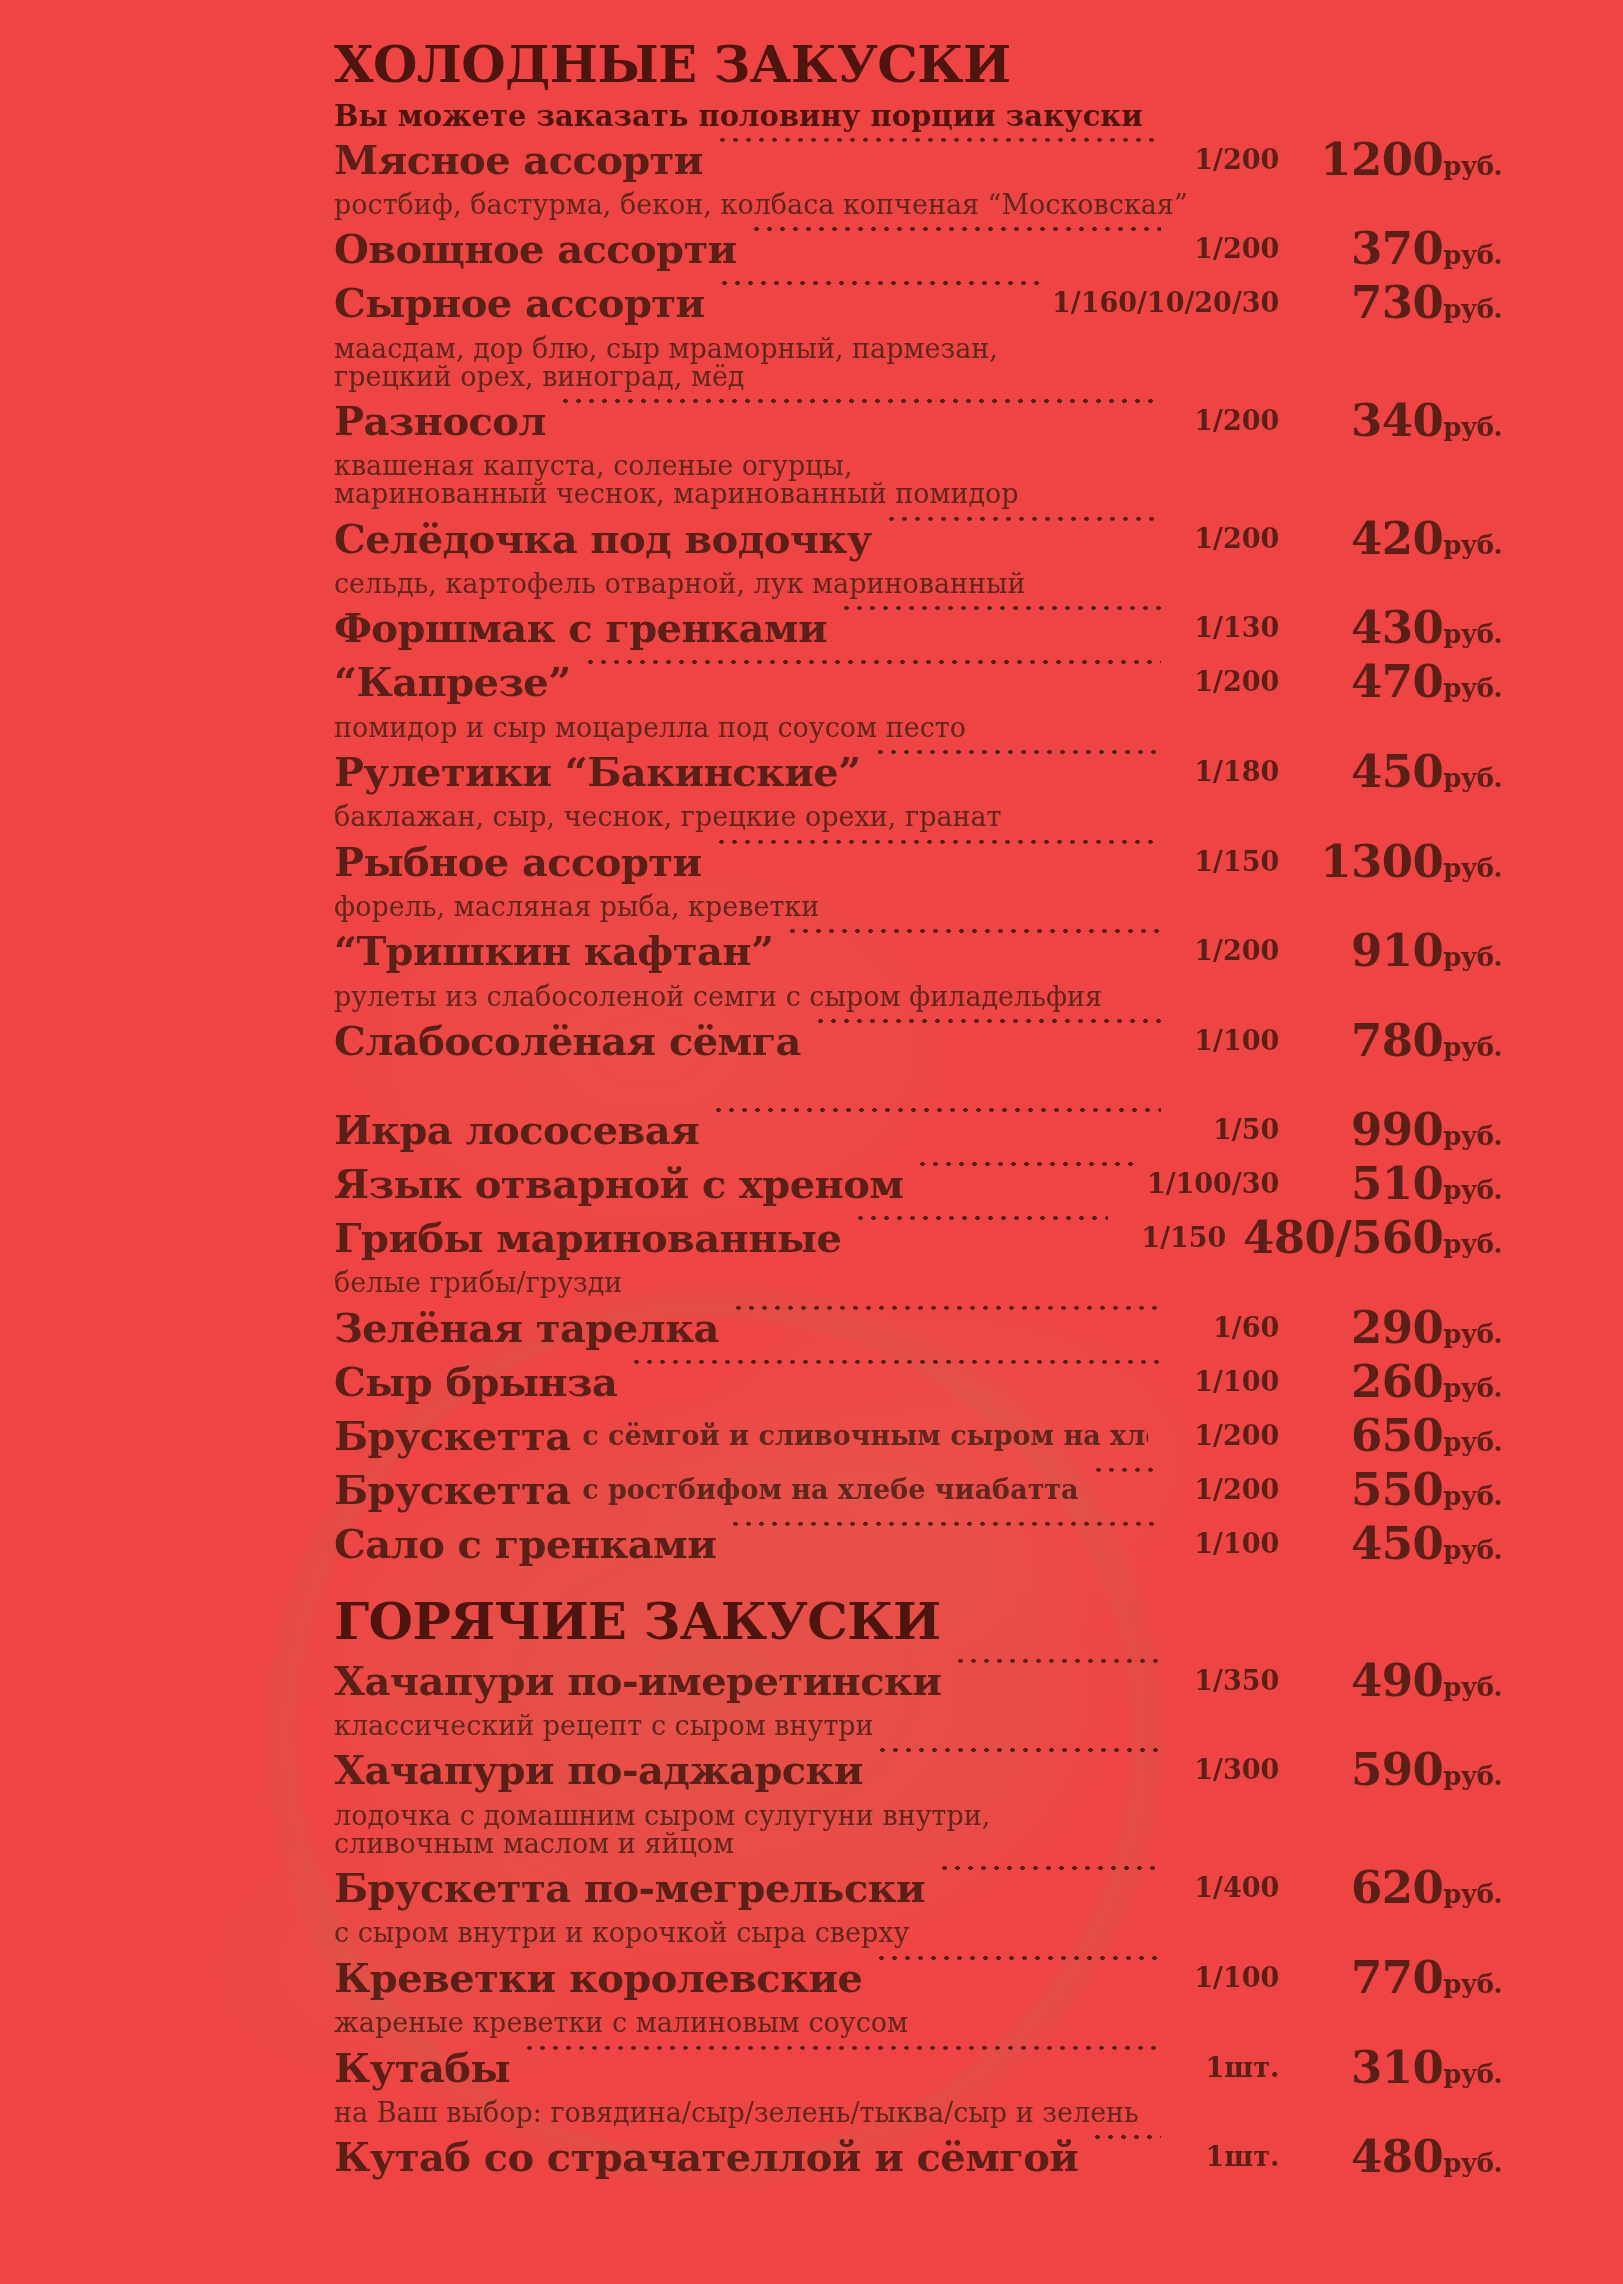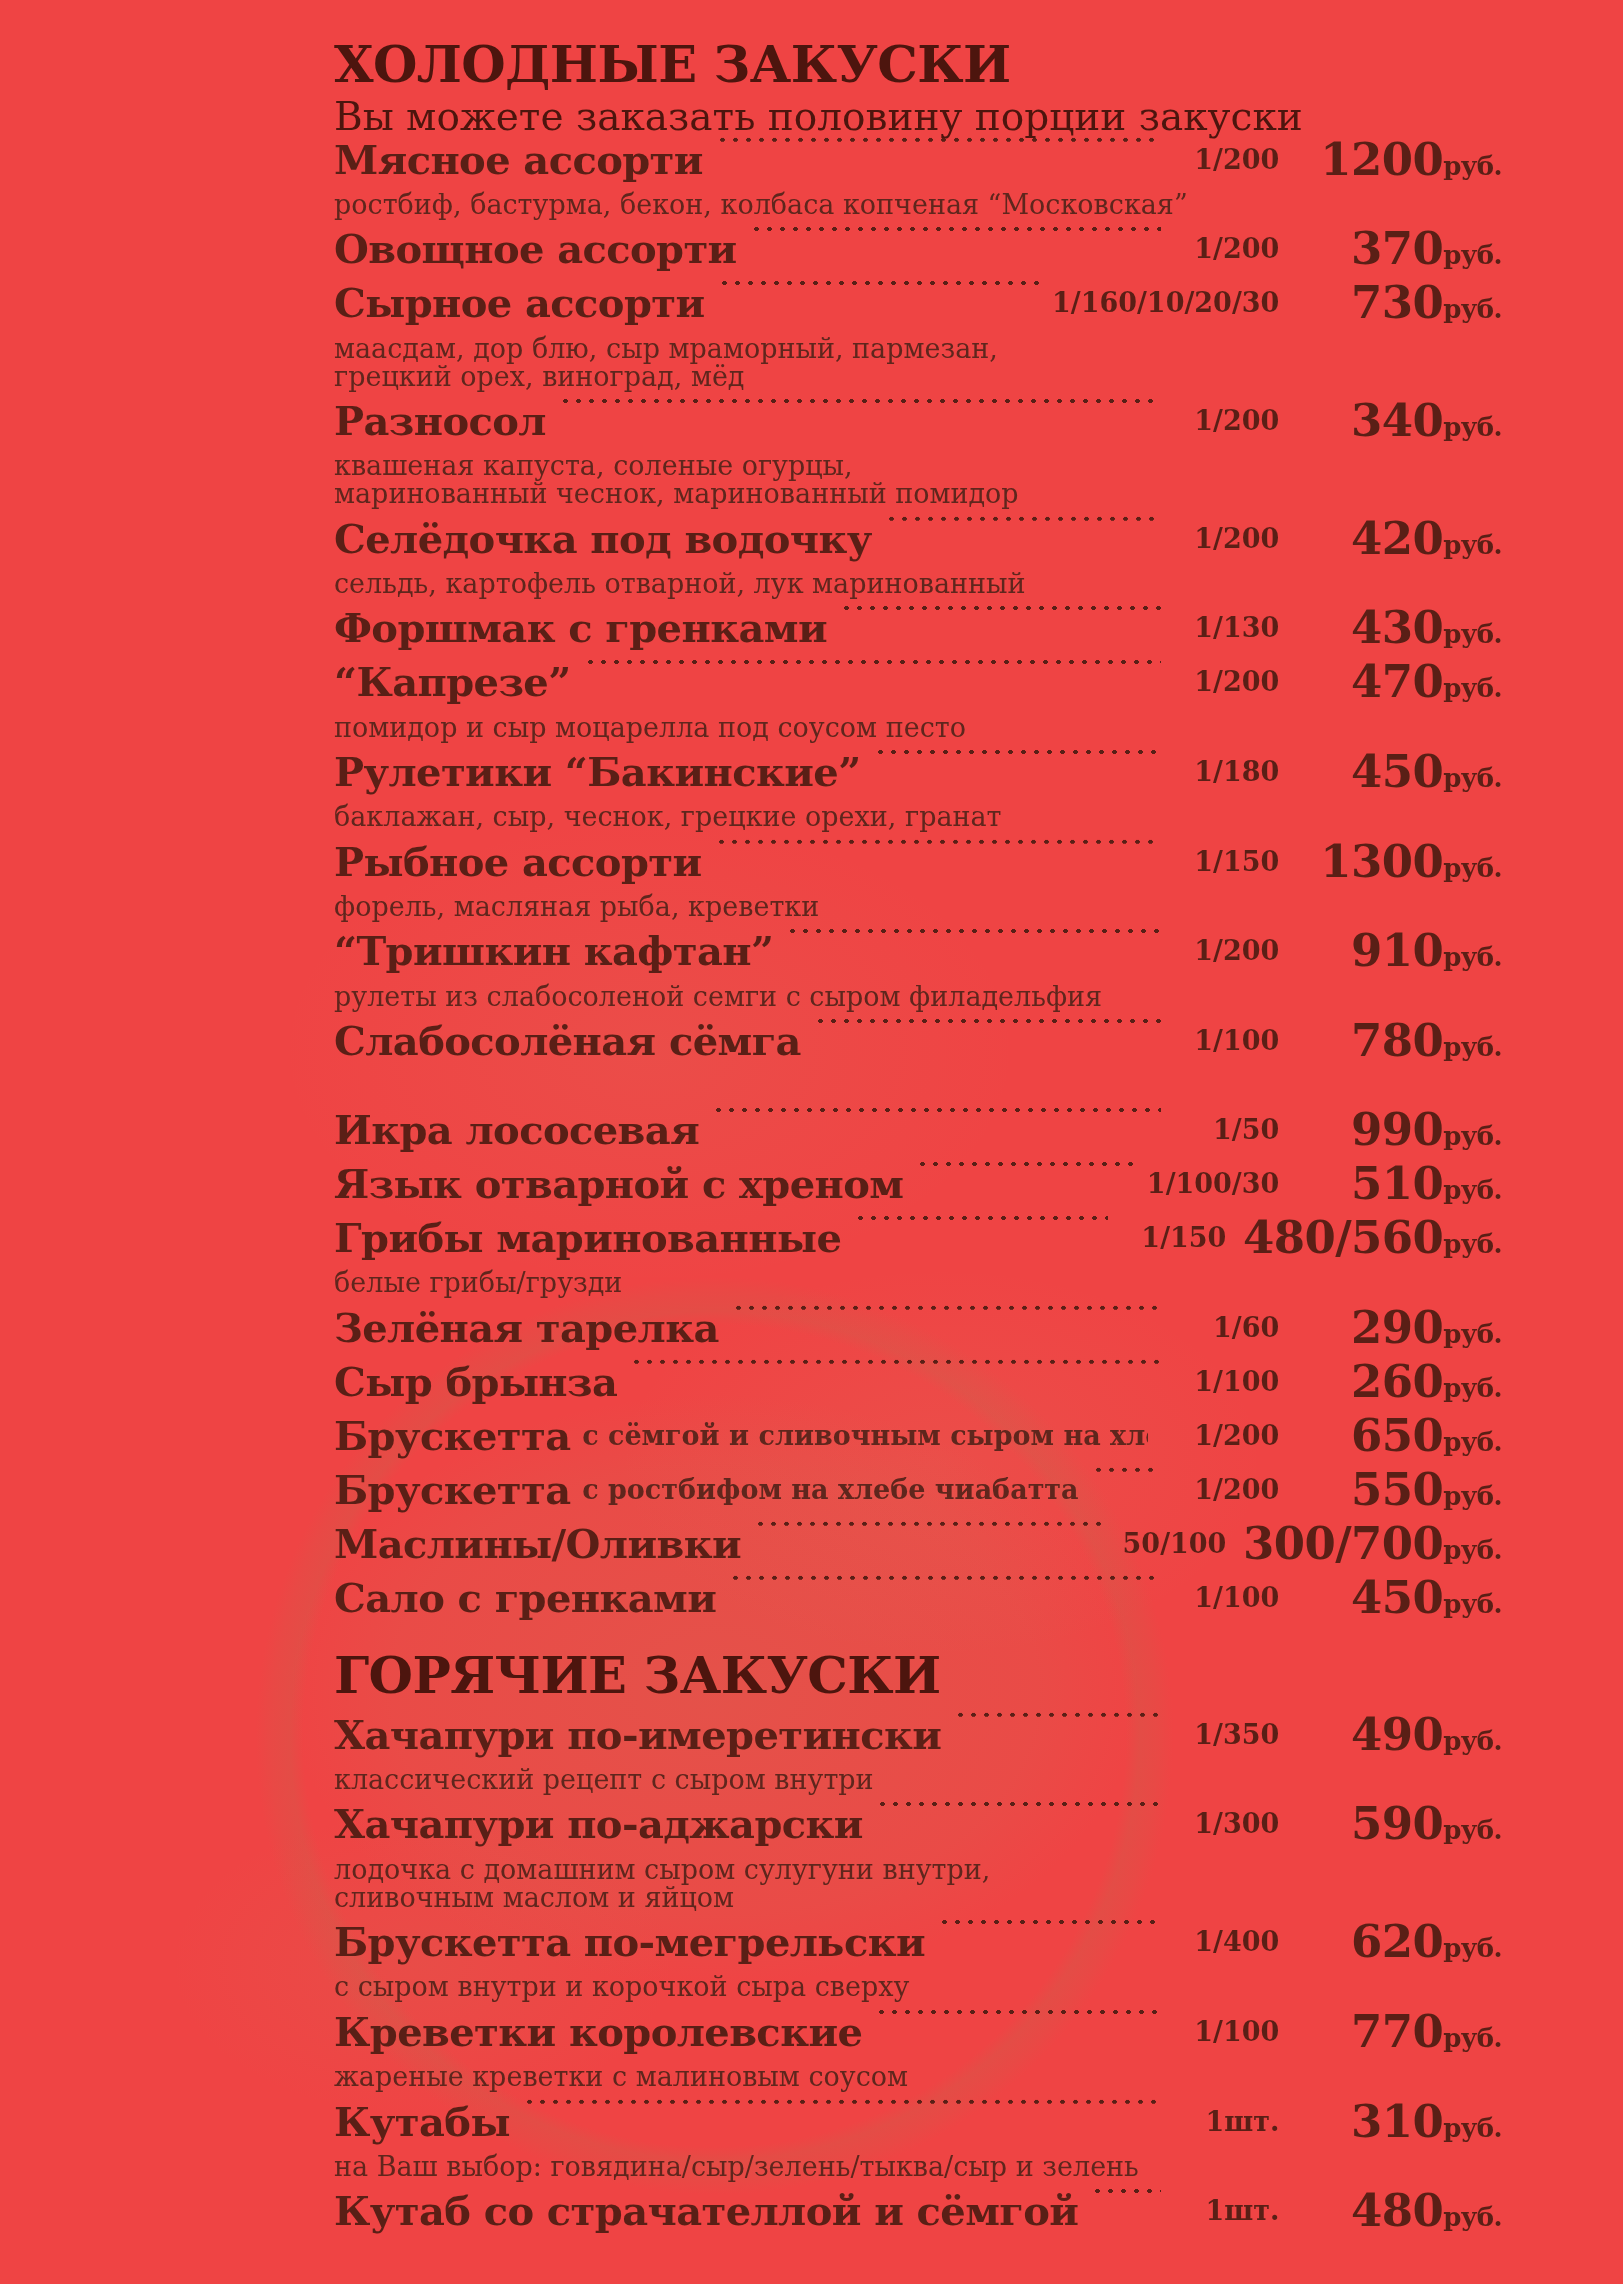--- a/index.html
+++ b/index.html
@@ -28,21 +28,21 @@
     padding:37px 122px 0 334px;
   }
   .section-title {
     font-size:51px; line-height:54px; font-weight:bold;
     letter-spacing:-0.6px;
     color:#4d150e;
     margin:0 0 9px 0;
   }
   .section + .section { margin-top:20px; }
   .subtitle {
-    font-size:39px; line-height:33px; font-weight:normal;
+    font-size:29px; line-height:33px; font-weight:bold;
     color:#4d150e;
     margin:0 0 2.6px 0;
   }
   .row {
     display:flex; align-items:flex-start;
     font-size:40px; line-height:48px;
     letter-spacing:-0.6px;
     white-space:nowrap;
     font-weight:bold;
   }
@@ -220,26 +220,20 @@
           <span class="price"><span class="num">650</span><span class="rub">руб.</span></span>
         </div>
         <div class="row">
           <span class="item-name">Брускетта</span>
           <span class="inline-desc">с ростбифом на хлебе чиабатта</span>
           <span class="dots"></span>
           <span class="portion">1/200</span>
           <span class="price"><span class="num">550</span><span class="rub">руб.</span></span>
         </div>
         <div class="row">
-          <span class="item-name">Маслины/Оливки</span>
-          <span class="dots"></span>
-          <span class="portion">50/100</span>
-          <span class="price"><span class="num">300/700</span><span class="rub">руб.</span></span>
-        </div>
-        <div class="row">
           <span class="item-name">Сало с гренками</span>
           <span class="dots"></span>
           <span class="portion">1/100</span>
           <span class="price"><span class="num">450</span><span class="rub">руб.</span></span>
         </div>
       </div>
       <div class="section">
         <h1 class="section-title">ГОРЯЧИЕ ЗАКУСКИ</h1>
         <div class="row">
           <span class="item-name">Хачапури по-имеретински</span>

